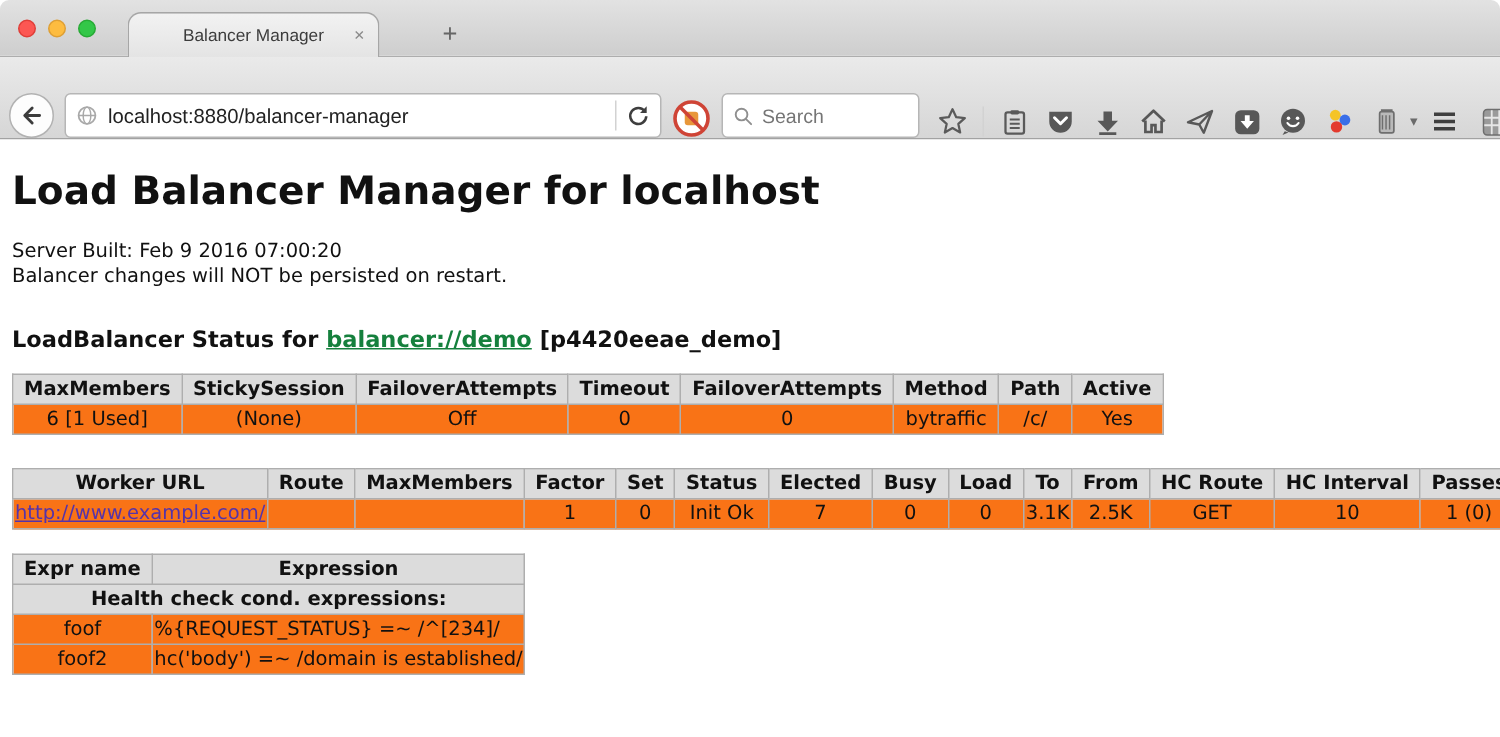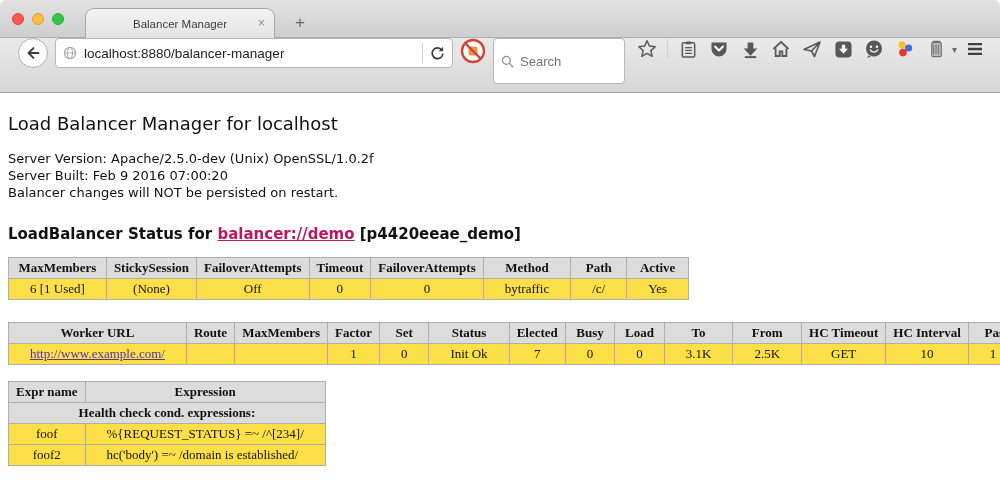--- a/index.html
+++ b/index.html
@@ -16,92 +16,92 @@
     background:linear-gradient(#e2e2e2,#cecece);
     border-bottom:1px solid #adadad;
     border-radius:6px 6px 0 0;
   }
   .traffic { position:absolute; left:12px; top:13px; display:flex; gap:8px; }
   .traffic span { width:12px; height:12px; border-radius:50%; display:block; }
   .light-close { background:#fc5753; border:1px solid #df3e38; }
   .light-min   { background:#fdbc40; border:1px solid #de9f34; }
   .light-zoom  { background:#33c748; border:1px solid #27aa35; }
   .tab {
-    position:absolute; left:85px; bottom:-1px; width:190px; height:30px;
+    position:absolute; left:85px; bottom:-1px; width:168px; height:30px;
     background:linear-gradient(#f2f2f2,#e4e4e4);
     border:1px solid #a6a6a6; border-bottom:none;
     border-radius:9px 9px 0 0;
     display:flex; align-items:center; justify-content:center;
     font-size:11.5px; color:#3c3c3c;
   }
   .tab-close {
     position:absolute; right:9px; top:8px; font-size:12px; color:#8a8a8a;
     line-height:12px; cursor:default;
   }
   .newtab {
     position:absolute; left:288px; bottom:4px; font-size:17px; color:#666;
     width:24px; text-align:center;
   }
 
   
   .toolbar {
-    height:55px; flex:0 0 55px; display:flex; align-items:flex-start;
-    padding:0 18px; gap:7px;
+    height:55px; flex:0 0 55px; display:flex; align-items:flex-end;
+    padding:0 6px; gap:7px;
     background:linear-gradient(#eaeaea,#d6d6d6);
     border-bottom:1px solid #a2a2a2;
   }
   .nav-back {
     width:30px; height:30px; border-radius:50%; background:#fdfdfd;
     border:1px solid #b2b2b2; display:flex; align-items:center; justify-content:center;
     flex:0 0 30px;
   }
   .urlbar {
     width:398px; height:30px; background:#fff; border:1px solid #b6b6b6;
     border-radius:4px; display:flex; align-items:center; padding:0 6px; gap:6px;
     flex:0 0 398px;
   }
   .urlbar input {
     flex:1; border:none; outline:none; font-size:13.5px; color:#222;
     font-family:"Liberation Sans",sans-serif; background:transparent;
   }
   .vdiv { width:1px; height:20px; background:#d2d2d2; }
   .searchbar {
-    width:132px; height:46px; background:#fff; border:1px solid #b6b6b6;
+    width:132px; height:30px; background:#fff; border:1px solid #b6b6b6;
     border-radius:4px; display:flex; align-items:center; padding:0 6px; gap:5px;
     flex:0 0 132px;
   }
   .searchbar input {
     flex:1; width:60px; border:none; outline:none; font-size:13px; color:#444;
     font-family:"Liberation Sans",sans-serif; background:transparent;
   }
   .tool-icons { display:flex; align-items:center; gap:9px; margin-left:4px; }
   .ticon { width:22px; height:22px; display:flex; align-items:center; justify-content:center; }
   .caret { font-size:10px; color:#6a6a6a; margin-left:-4px; }
   .toolbar-right { margin-left:auto; display:flex; align-items:center; gap:12px; }
 
   
   .content {
     flex:1; background:#fff; padding:12px 8px 0 8px;
     font-family:"DejaVu Sans", sans-serif; font-size:13px; color:#111;
     overflow:hidden;
   }
-  h1.page-title { font-size:18px; font-weight:normal; margin:8px 0 16px 0; letter-spacing:0; }
+  h1.page-title { font-size:26px; font-weight:bold; margin:8px 0 16px 0; letter-spacing:0; }
   .info p { line-height:17px; }
   h3.status { font-size:15px; font-weight:bold; margin:24px 0 14px 0; }
-  h3.status a { color:#be185d; }
+  h3.status a { color:#15803d; }
   a.plink { color:#5533aa; text-decoration:underline; }
 
   table { border-collapse:collapse; font-size:13px; margin-bottom:16px; }
-  table, th, td { border:1px solid #aeaeae;font-family:Liberation Serif, serif; }
+  table, th, td { border:1px solid #aeaeae; }
   table { border-color:#8d8d8d; }
   th {
     background:#dcdcdc; font-weight:bold; padding:2px 7px; text-align:center;
     white-space:nowrap;
   }
-  td { padding:2px 21px; text-align:center; background:#fde047; white-space:nowrap; }
+  td { padding:2px 1px; text-align:center; background:#f97316; white-space:nowrap; }
   td.left, th.left { text-align:center; }
   .worker-url-col { min-width:158px; }
   .health th.title { text-align:center; }
   .health td.expr { text-align:left; }
 </style>
 </head>
 <body>
 
 <div class="window">
 
@@ -234,21 +234,20 @@
           <path d="M14 14l5 5v-5z" fill="#d7d7d7"></path>
         </svg>
       </div>
     </div>
   </div>
 
   <div class="content">
     <h1 class="page-title">Load Balancer Manager for localhost</h1>
 
     <div class="info">
-      <p>Server Version: Apache/2.5.0-dev (Unix) OpenSSL/1.0.2f</p>
       <p>Server Built: Feb 9 2016 07:00:20</p>
       <p>Balancer changes will NOT be persisted on restart.</p>
     </div>
 
     <h3 class="status"><span>LoadBalancer Status for </span><a href="#" class="plink">balancer://demo</a><span> [p4420eeae_demo]</span></h3>
 
     <table>
       <tbody>
           <tr>
         <th>MaxMembers</th>
@@ -280,21 +279,21 @@
         <th>Route</th>
         <th>MaxMembers</th>
         <th>Factor</th>
         <th>Set</th>
         <th>Status</th>
         <th>Elected</th>
         <th>Busy</th>
         <th>Load</th>
         <th>To</th>
         <th>From</th>
-        <th>HC Timeout</th>
+        <th>HC Route</th>
         <th>HC Interval</th>
         <th>Passes</th>
 
       </tr>
       <tr>
         <td class="left"><a href="#" class="plink">http://www.example.com/</a></td>
         <td></td>
         <td></td>
         <td>1</td>
         <td>0</td>

